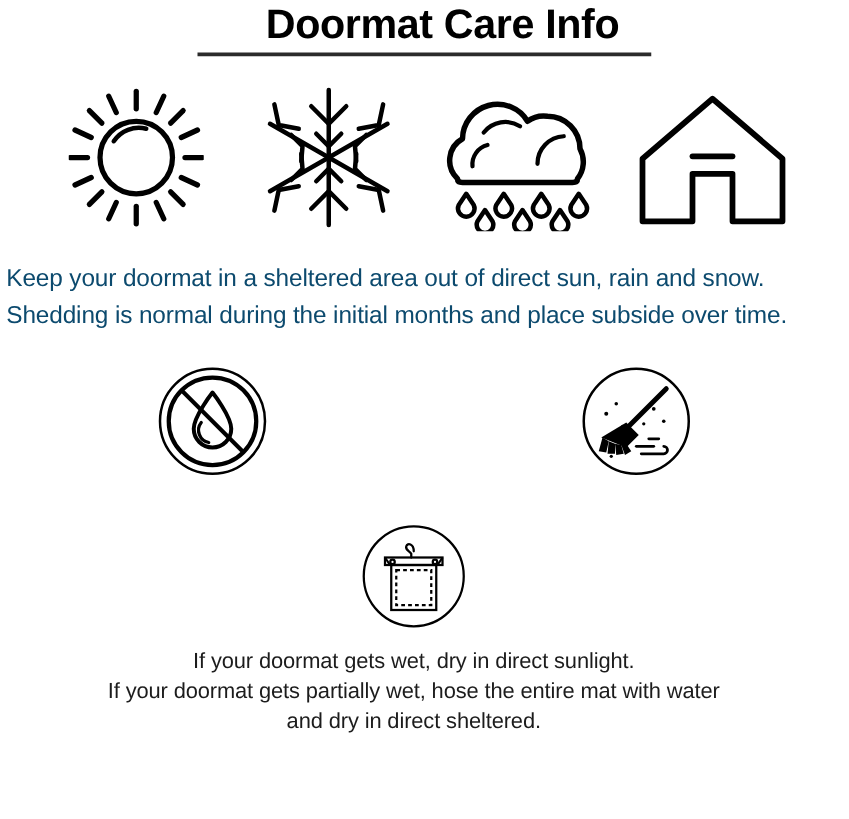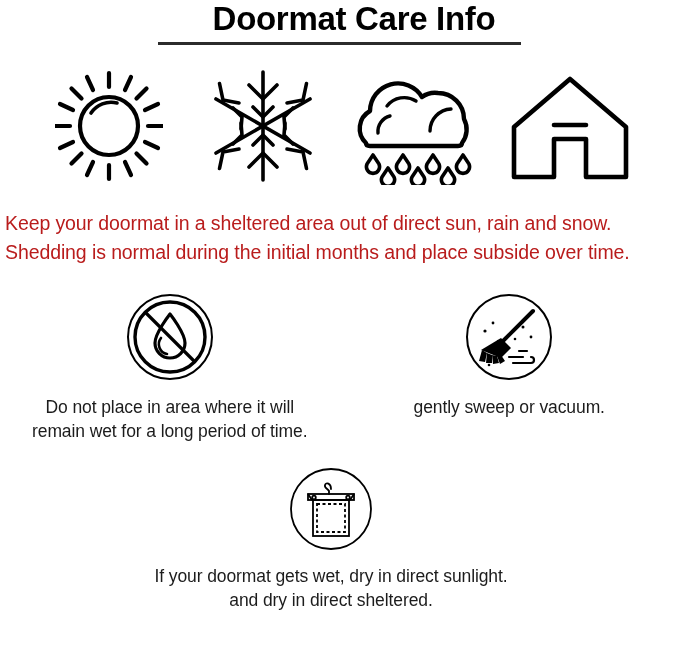--- a/index.html
+++ b/index.html
@@ -54,21 +54,21 @@
     justify-content: center;
   }
 
   
   .intro {
     margin: 24px 0 0 0;
     padding: 0 20px 0 5px;
     font-size: 19.5px;
     line-height: 29px;
     font-weight: 400;
-    color: #b91c1c;
+    color: #0c4a6e;
     letter-spacing: -0.1px;
   }
   .intro div { white-space: nowrap; }
 
   
   .care-row {
     display: flex;
     margin-top: 26px;
     width: 679px;
   }
@@ -231,24 +231,20 @@
       <svg width="88" height="88" viewBox="0 0 88 88">
         <g stroke="#000000" fill="none">
           <circle cx="44" cy="44" r="42" stroke-width="2"></circle>
           <circle cx="44" cy="44" r="35" stroke-width="3.4"></circle>
           <path d="M44 21 C44 21 59 40 59 50 A15 15 0 0 1 29 50 C29 40 44 21 44 21 Z" stroke-width="3.2" stroke-linejoin="round"></path>
           <path d="M35 45 A10 10 0 0 0 41 61" stroke-width="2.6" stroke-linecap="round"></path>
           <line x1="20" y1="20" x2="68" y2="68" stroke-width="3.2"></line>
         </g>
       </svg>
     </span>
-    <div class="care-caption">
-      <div>Do not place in area where it will</div>
-      <div>remain wet for a long period of time.</div>
-    </div>
   </div>
 
   <div class="care-col">
     <span class="care-icon">
       <svg width="88" height="88" viewBox="0 0 88 88">
         <circle cx="44" cy="44" r="42" stroke="#000000" stroke-width="2" fill="none"></circle>
 
         <line x1="68" y1="18" x2="36" y2="50" stroke="#000000" stroke-width="4" stroke-linecap="round"></line>
 
         <g fill="#000000">
@@ -269,21 +265,20 @@
           <circle cx="20" cy="38" r="1.6"></circle>
           <circle cx="28" cy="30" r="1.4"></circle>
           <circle cx="58" cy="34" r="1.5"></circle>
           <circle cx="66" cy="44" r="1.4"></circle>
           <circle cx="50" cy="46" r="1.3"></circle>
           <circle cx="24" cy="72" r="1.3"></circle>
         </g>
       </svg>
     </span>
     <div class="care-caption">
-      <div>gently sweep or vacuum.</div>
     </div>
   </div>
 
 </div>
 
 <div class="dry-block">
   <span class="care-icon">
     <svg width="84" height="84" viewBox="0 0 84 84">
       <g stroke="#000000" fill="none" stroke-width="1.8">
         <circle cx="42" cy="42" r="40"></circle>
@@ -296,15 +291,16 @@
         <circle cx="25" cy="30.5" r="1.8"></circle>
         <circle cx="59" cy="30.5" r="1.8"></circle>
 
         <rect x="24" y="33" width="36" height="36"></rect>
         <rect x="28" y="37" width="28" height="28" stroke-dasharray="3 2.5"></rect>
       </g>
     </svg>
   </span>
   <div class="dry-caption">
     <div>If your doormat gets wet, dry in direct sunlight.</div>
+    <div>If your doormat gets partially wet, hose the entire mat with water</div>
     <div>and dry in direct sheltered.</div>
   </div>
 </div>
 
 </body></html>

